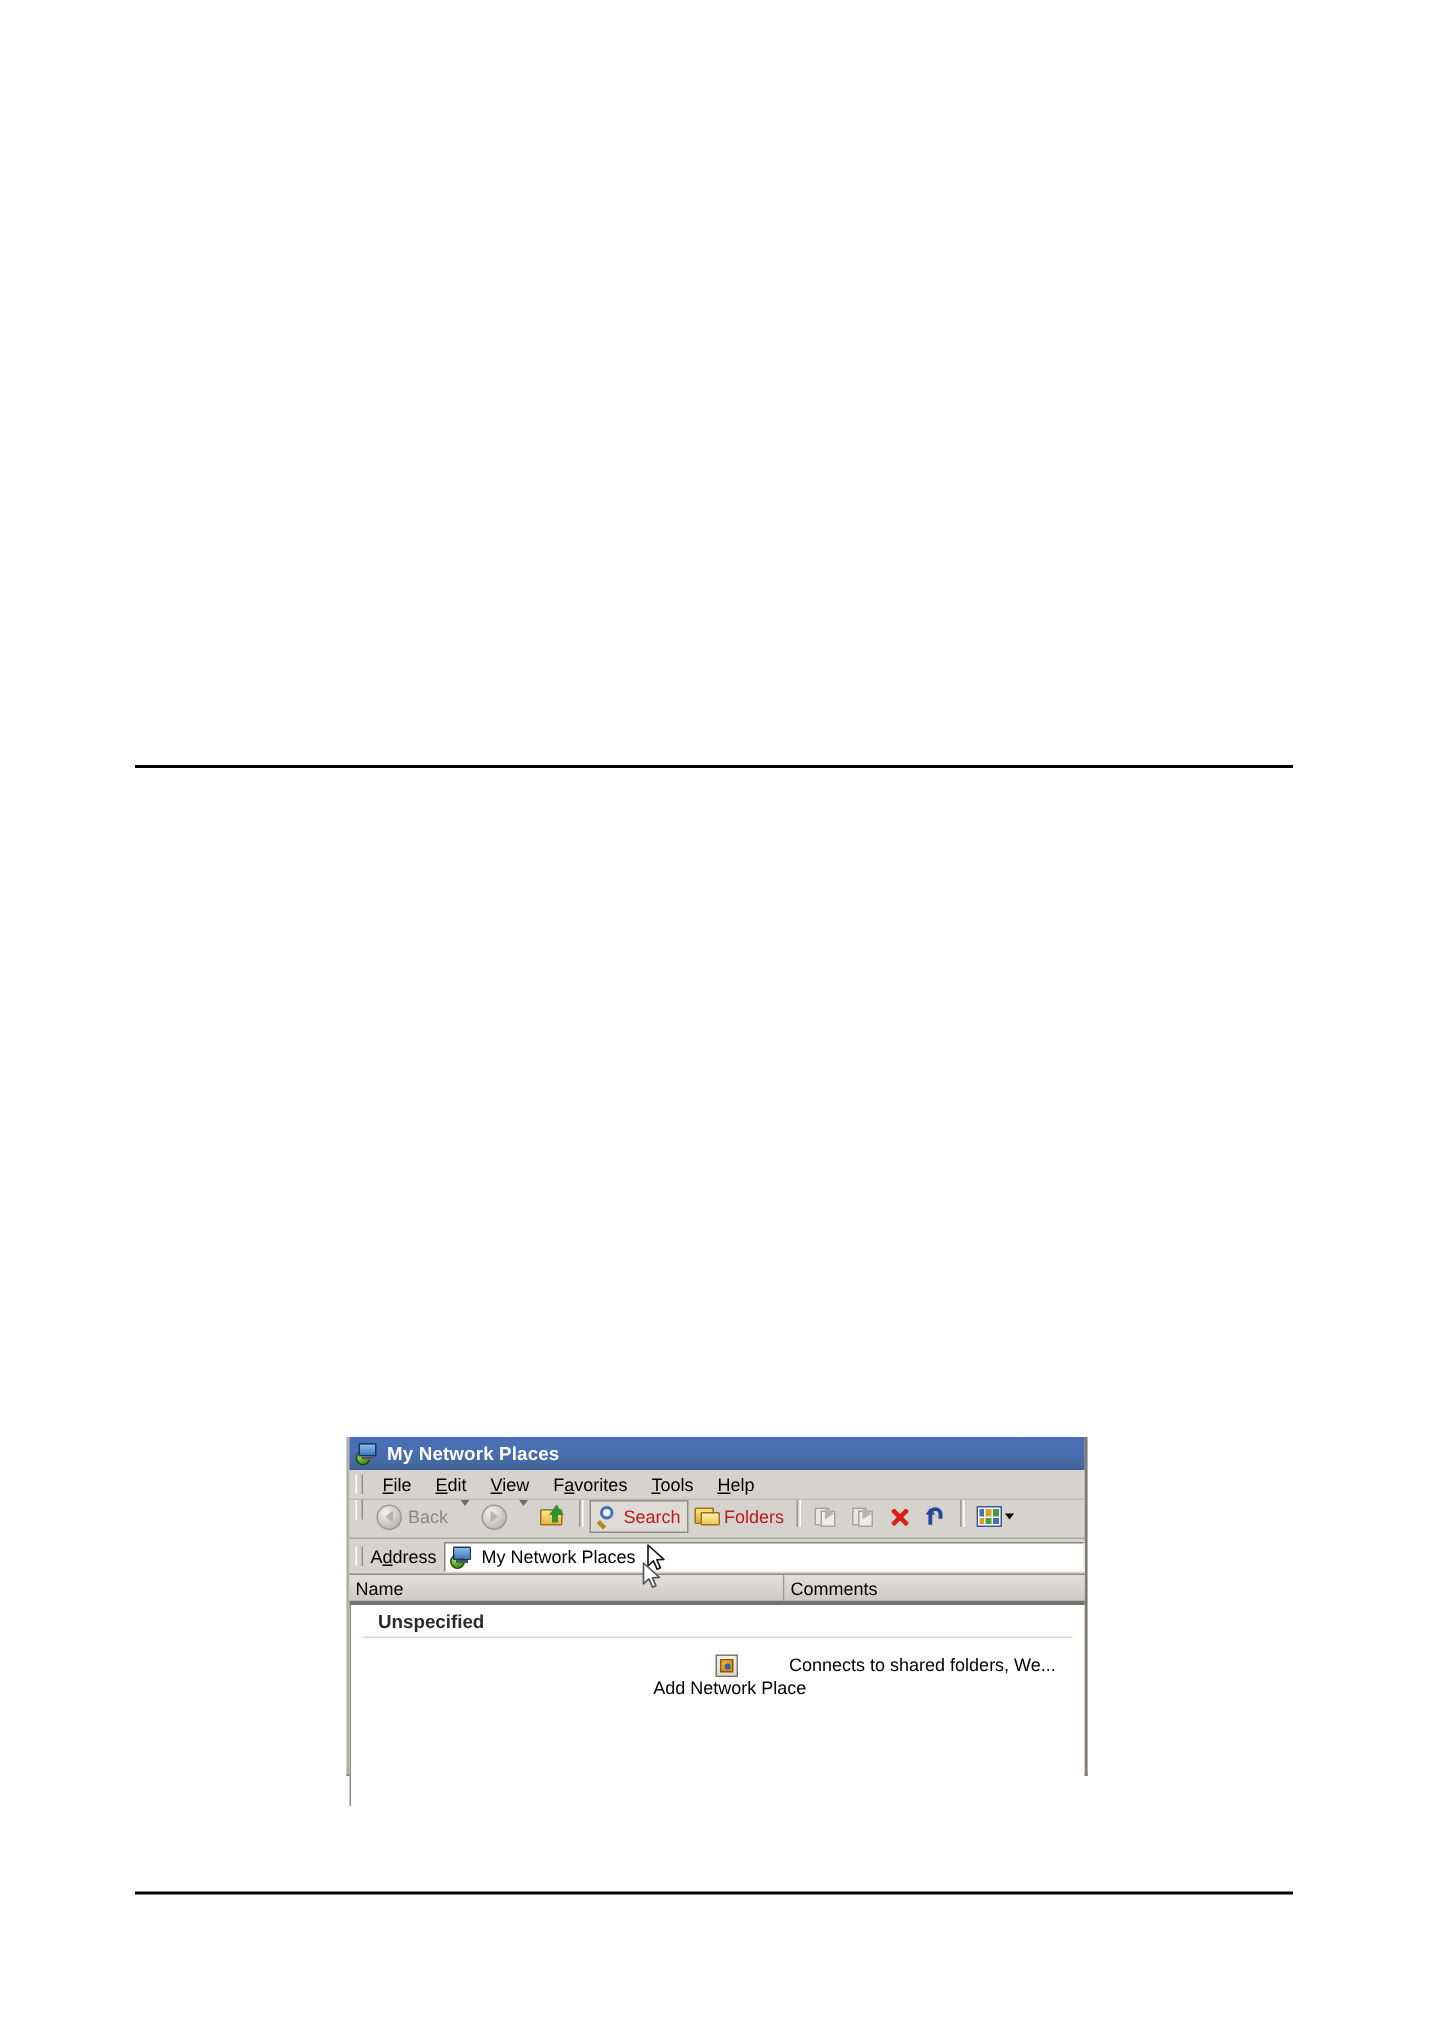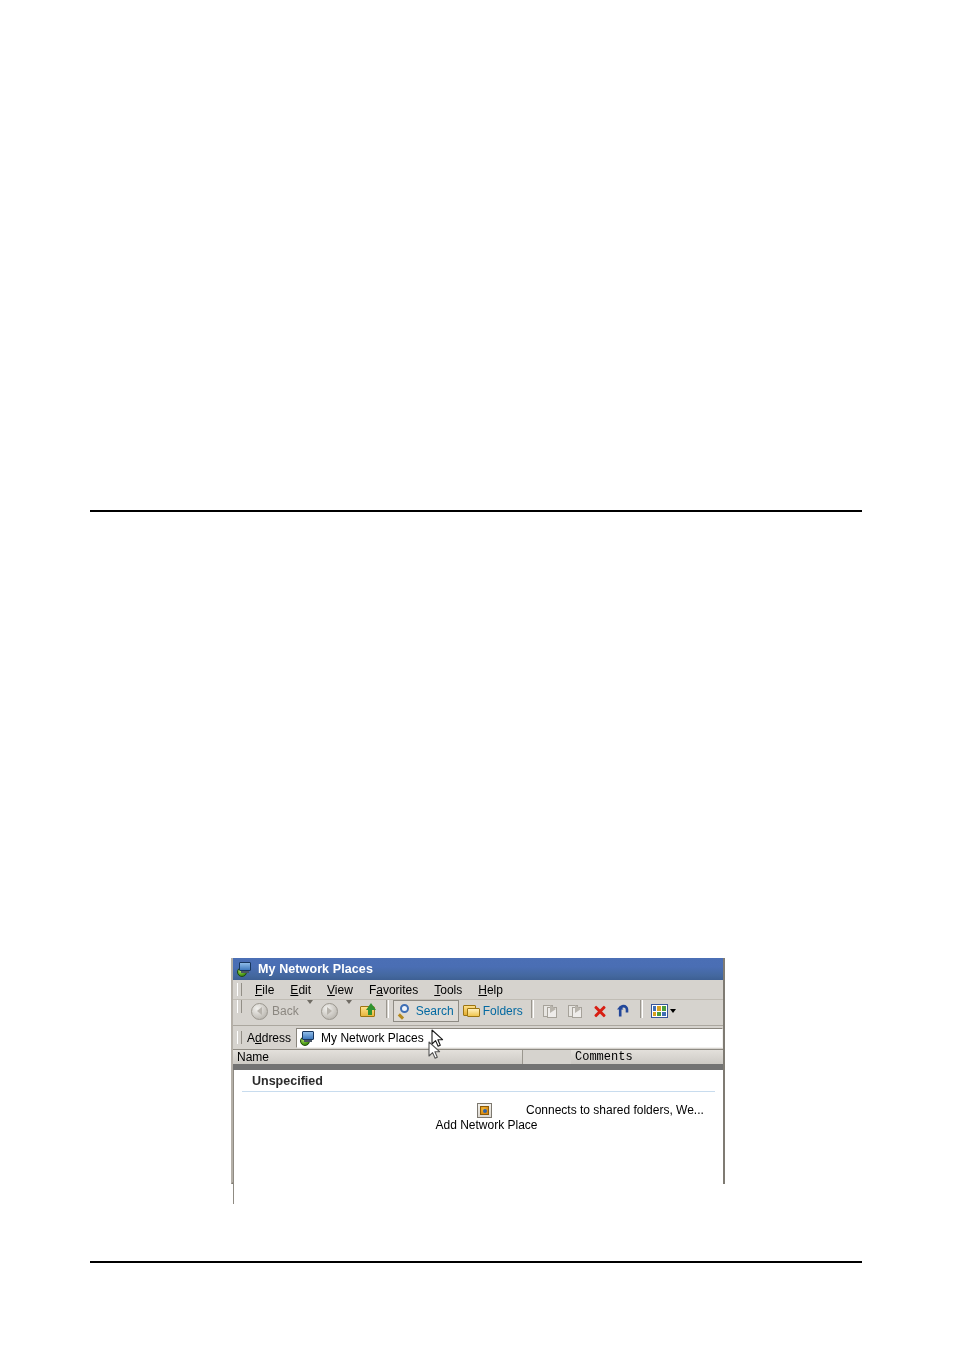--- a/index.html
+++ b/index.html
@@ -126,21 +126,21 @@
     align-items: flex-start;
     border-bottom: 1px solid #aba79f;
     box-sizing: border-box;
   }
   .tb-btn {
     display: flex;
     align-items: center;
     height: 22px;
     padding: 0 4px;
     font-size: 12px;
-    color: #0369a1;
+    color: #b91c1c;
     white-space: nowrap;
     box-sizing: border-box;
   }
   .tb-btn.disabled { color: #8b8780; }
   .tb-btn.hot {
     border: 1px solid #8e8b84;
     background: #dedbd6;
   }
   .tb-sep {
     width: 1px;
@@ -376,36 +376,35 @@
     color: #000000;
     margin-left: 5px;
     white-space: nowrap;
   }
 
   
   #list-header {
     height: 20px;
     background: #d6d3ce;
     display: flex;
-    border-bottom: 6px solid #737373;
-    box-sizing: border-box;
-    gap: 48px;
+    border-bottom: 3px solid #737373;
+    box-sizing: border-box;
   }
   .col-head {
     font-size: 12px;
     color: #000000;
     display: flex;
     align-items: center;
     padding-left: 4px;
     box-sizing: border-box;
     border-right: 1px solid #9b978f;
     background: linear-gradient(to bottom, #e3e0db 0%, #d6d3ce 60%, #cdcac4 100%);
   }
   #col-name { width: 290px; }
-  #col-comments { flex: 1; border-right: none; font-family: Liberation Mono, monospace; }
+  #col-comments { flex: 1; border-right: none; }
 
   #list-body {
     background: #ffffff;
     height: 134px;
     position: relative;
     box-sizing: border-box;
     border-left: 1px solid #8f8b83;
     overflow: hidden;
   }
   #group-header {

